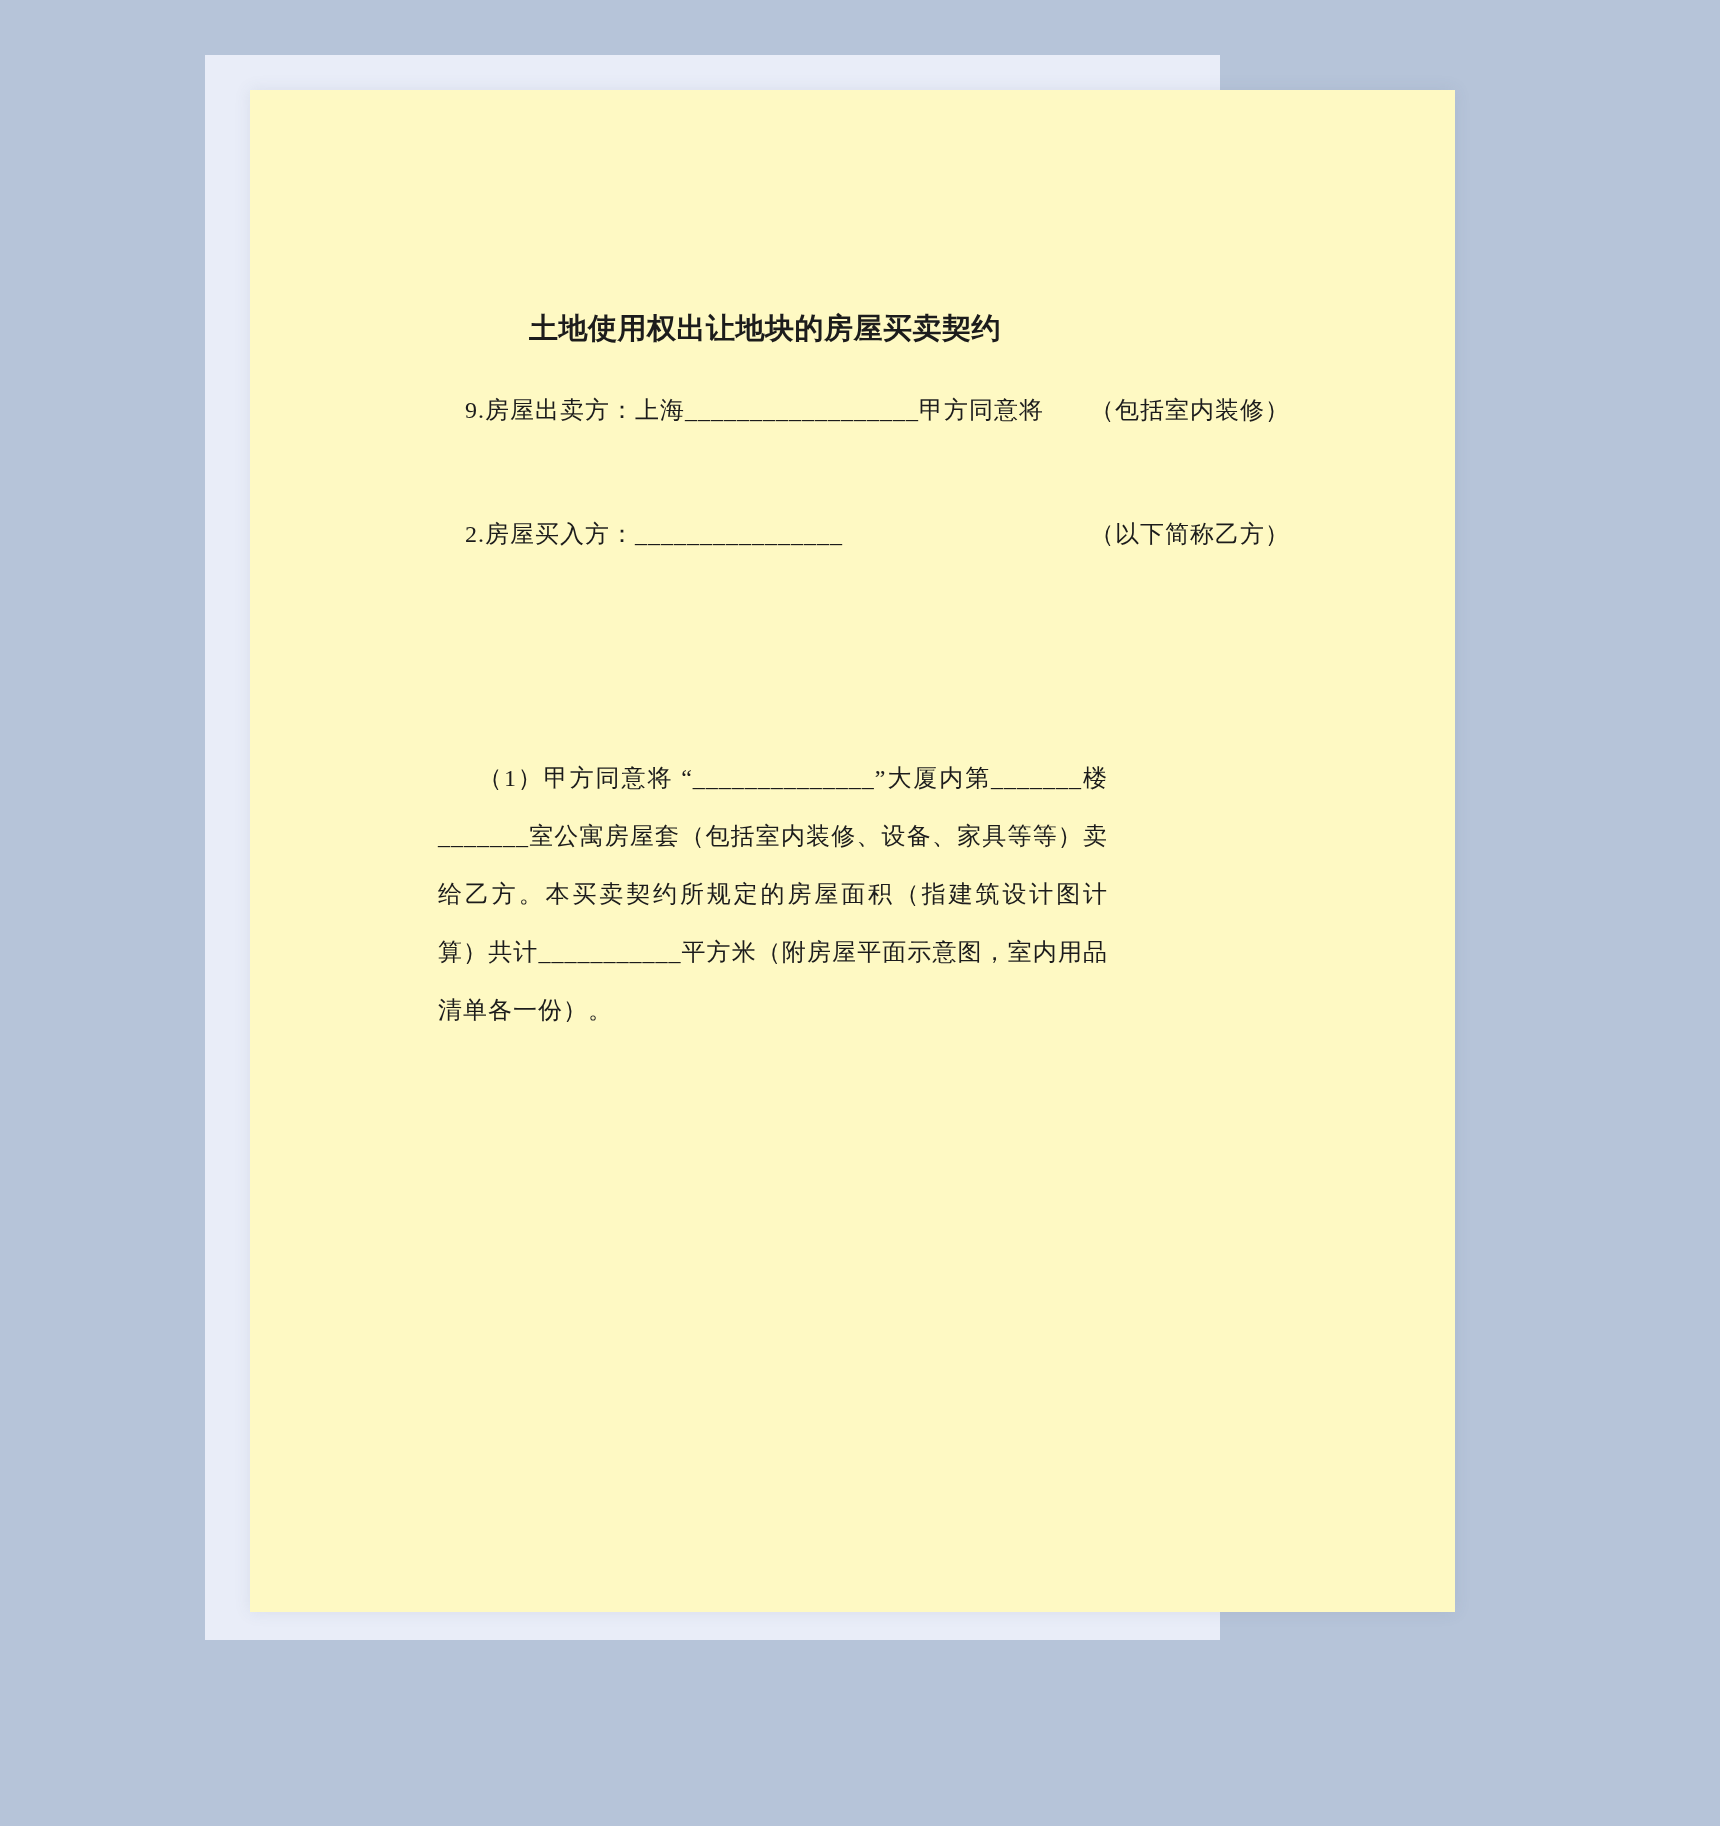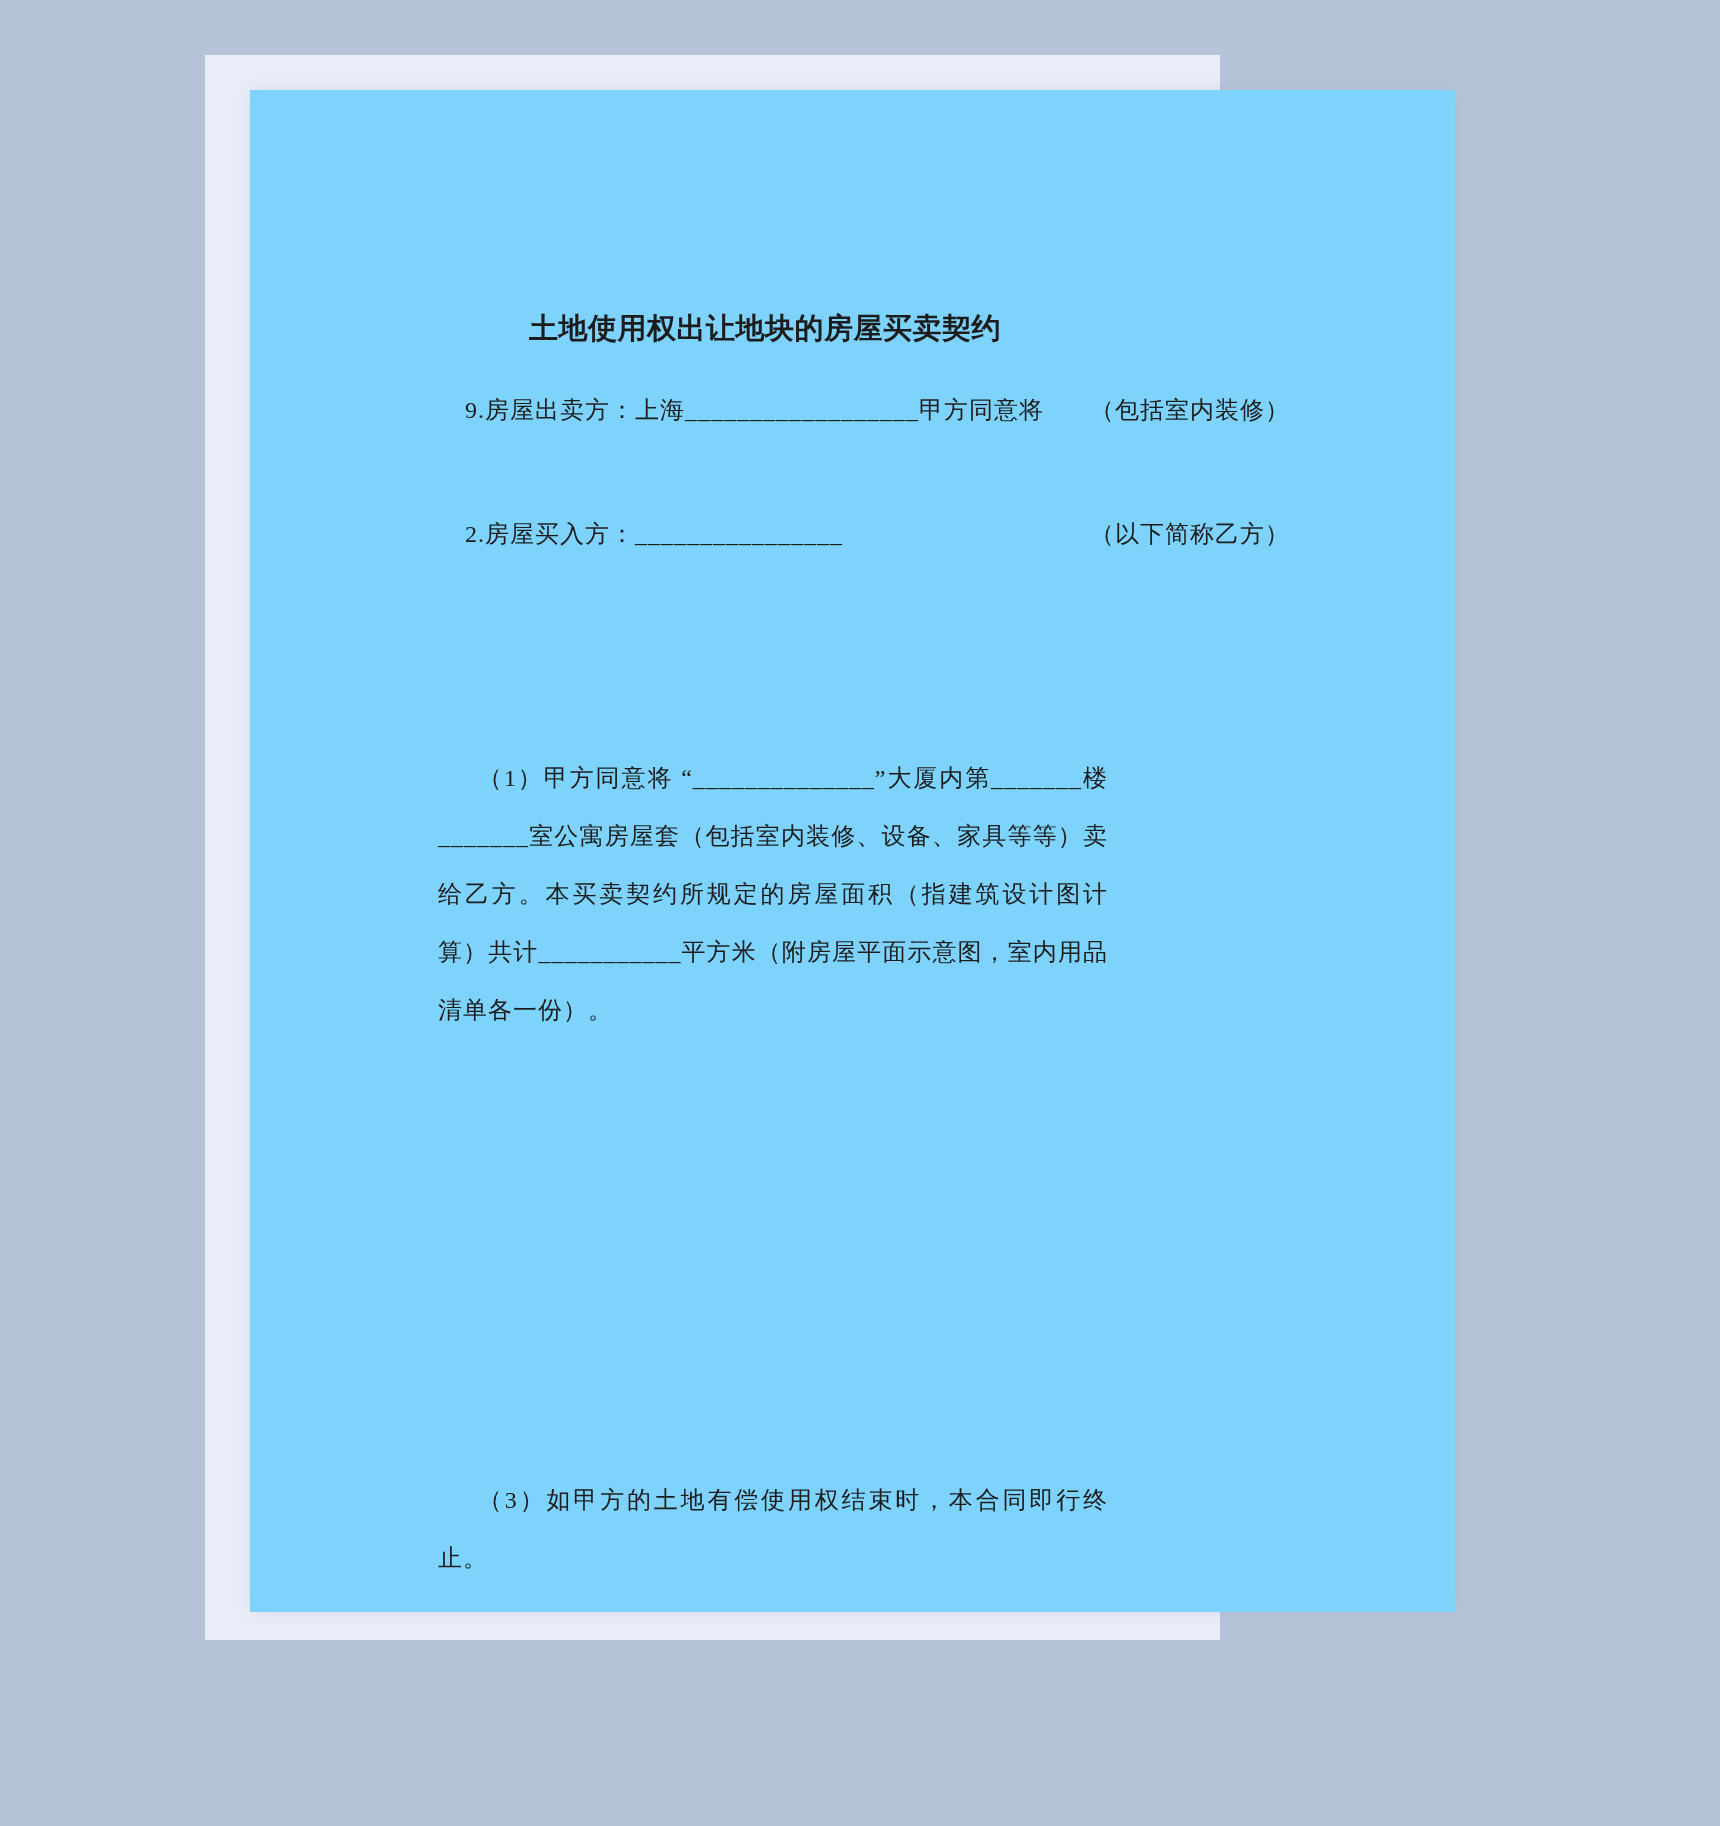--- a/index.html
+++ b/index.html
@@ -22,21 +22,21 @@
     width: 1015px;
     height: 1585px;
     background: #e9edf8;
   }
   .page {
     position: absolute;
     left: 250px;
     top: 90px;
     width: 1205px;
     height: 1522px;
-    background: #7dd3fc;
+    background: #fef9c3;
     box-shadow: 0 0 16px rgba(70, 90, 120, 0.10);
   }
   .content {
     position: absolute;
     left: 180px;
     top: 0;
     width: 670px;
     height: 100%;
   }
   .doc-title {
@@ -98,16 +98,15 @@
 
     <div class="item" style="top:428px">
       <span class="lead-group"><span>2.房屋买入方：</span><span>________________</span><span></span></span>
       <span class="note">（以下简称乙方）</span>
     </div>
 
 
     <p class="para" style="top:651px">（1）甲方同意将 “______________”大厦内第_______楼_______室公寓房屋套（包括室内装修、设备、家具等等）卖给乙方。本买卖契约所规定的房屋面积（指建筑设计图计算）共计___________平方米（附房屋平面示意图，室内用品清单各一份）。</p>
 
 
-    <p class="para" style="top:1373px">（3）如甲方的土地有偿使用权结束时，本合同即行终止。</p>
 
   </div>
 </div>
 
 </body></html>

